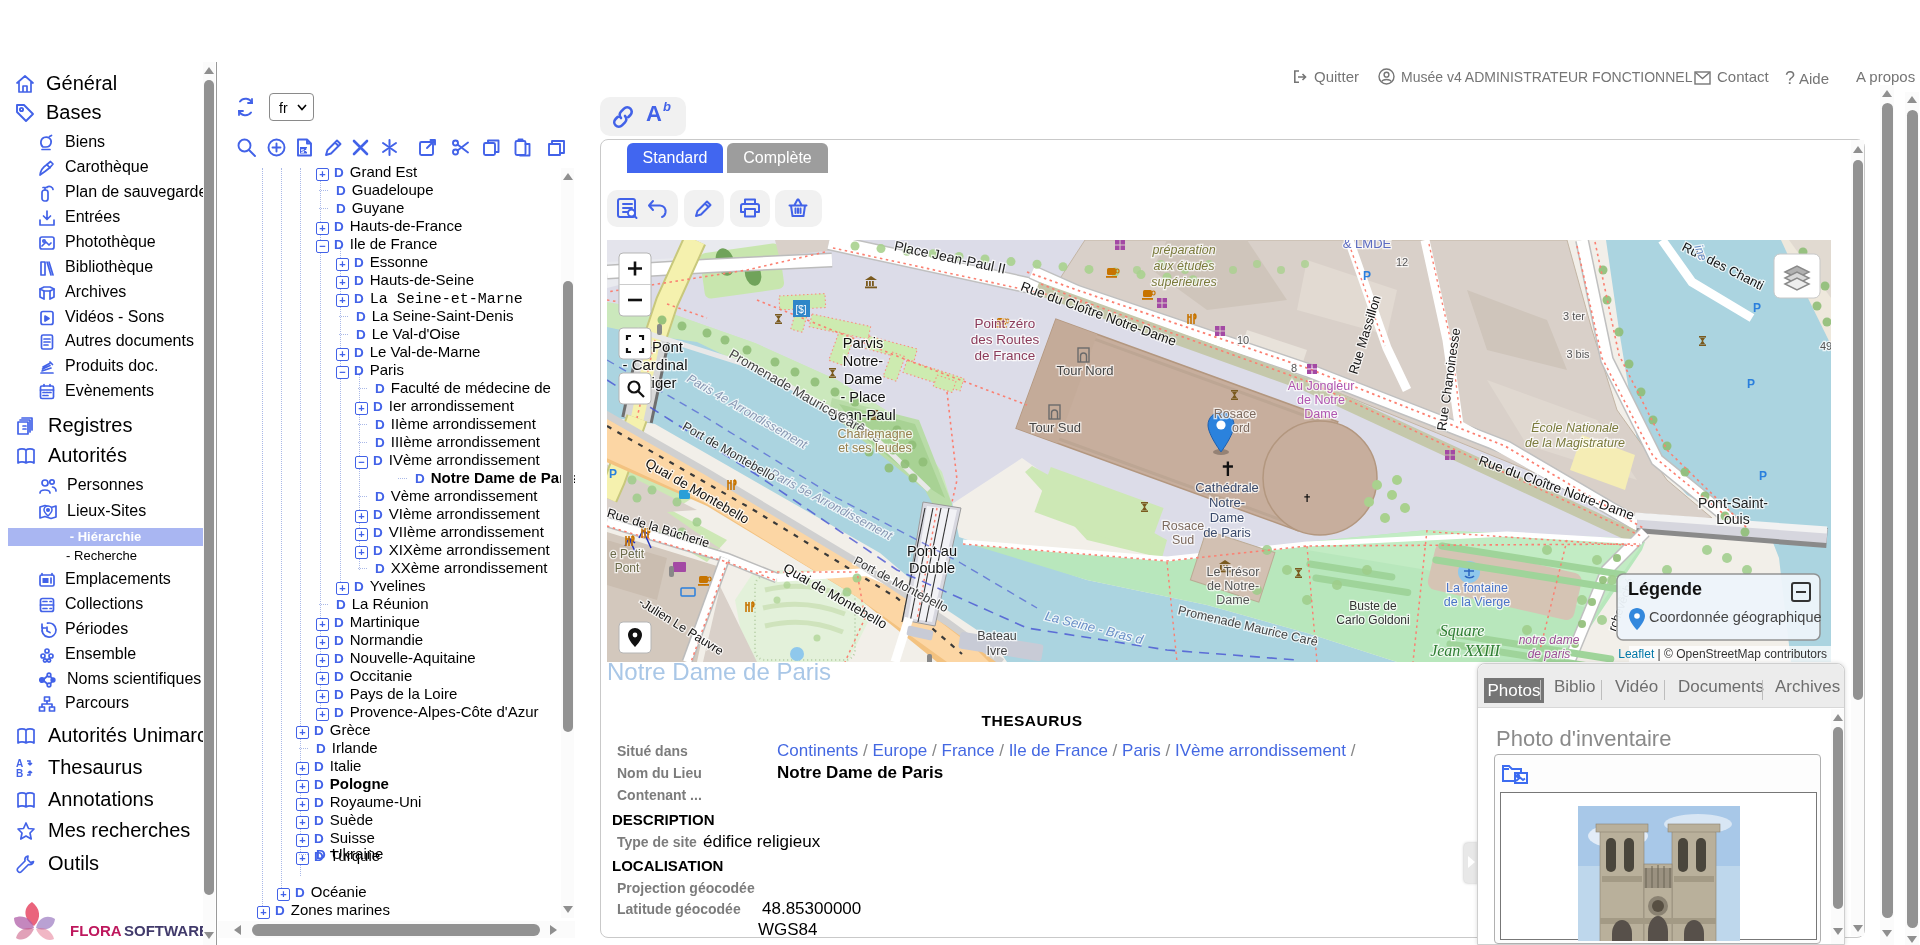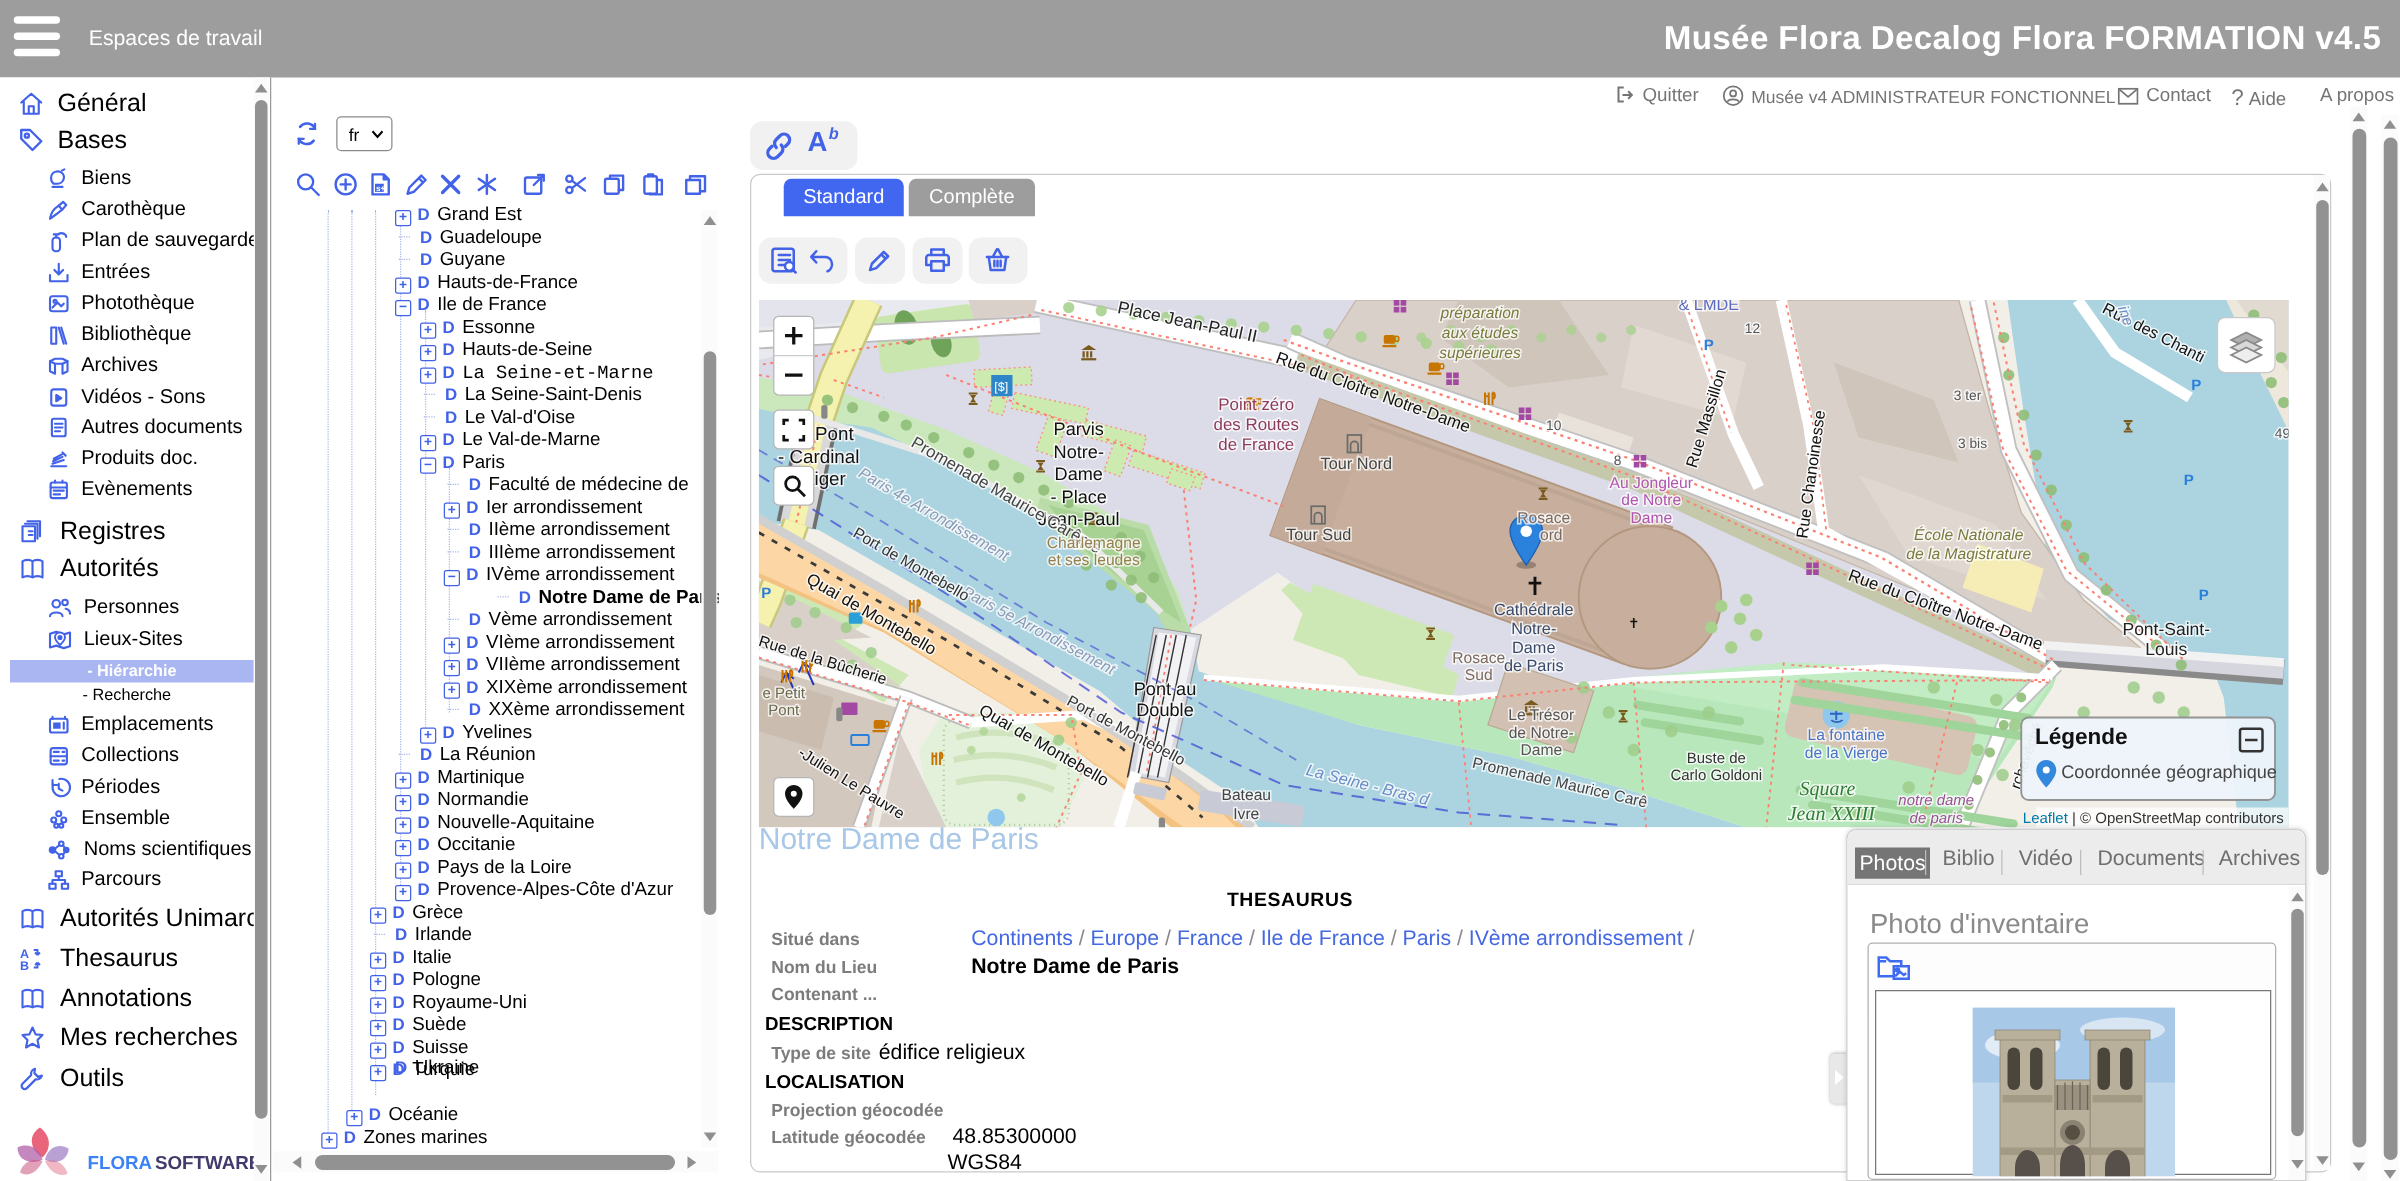--- a/index.html
+++ b/index.html
@@ -40,29 +40,20 @@
 .val { position:absolute; color:#000; font-size:17px; white-space:nowrap; }
 .sect { position:absolute; color:#000; font-weight:bold; font-size:15px; white-space:nowrap; }
 .blink { color:#4468e2; }
 #photopanel { position:absolute; left:1477px; top:663px; width:368px; height:282px; background:#fff; border:1px solid #cfcfcf; border-radius:8px 8px 0 0; box-shadow:0 0 4px rgba(0,0,0,0.15); }
 #photohead { position:absolute; left:0; top:0; width:366px; height:44px; background:#ececec; border-radius:8px 8px 0 0; border-bottom:1px solid #d8d8d8; }
 .ptab { position:absolute; top:13px; font-size:17px; color:#6e6e6e; }
 #ptabsel { position:absolute; left:6px; top:14px; width:60px; height:25px; background:#757575; color:#fff; font-size:17px; text-align:center; line-height:25px; }
 .psep { position:absolute; top:16px; width:1px; height:20px; background:#bdbdbd; }
 </style></head><body>
 <div id="page">
-<div id="topbar">
-<div class="burger">
-        <div></div>
-        <div></div>
-        <div></div>
-      </div>
-<span id="espaces">Espaces de travail</span>
-<span id="apptitle">Musée Flora Decalog Flora FORMATION v4.5</span>
-</div>
 <div class="hlink" style="left:1292px;"><svg width="16" height="16" viewBox="0 0 16 16" fill="none" stroke="#757575" stroke-width="1.6">
         <path d="M7 2 H2.8 V13.2 H7 M6 8 H13 M10.5 5 L13.5 8 L10.5 11"></path>
       </svg>Quitter</div>
 <div class="hlink" style="left:1378px; font-size:14px;"><svg width="17" height="17" viewBox="0 0 17 17" fill="none" stroke="#757575" stroke-width="1.4">
         <circle cx="8.5" cy="8.5" r="7.5"></circle>
         <circle cx="8.5" cy="6.7" r="2.4"></circle>
         <path d="M4 13.5 C4.7 10.8 12.3 10.8 13 13.5"></path>
       </svg>Musée v4 ADMINISTRATEUR FONCTIONNEL</div>
 <div class="hlink" style="left:1694px;"><svg width="17" height="14" viewBox="0 0 17 14" fill="none" stroke="#757575" stroke-width="1.4">
         <rect x="1" y="1" width="15" height="12"></rect>
@@ -193,21 +184,21 @@
           <path d="M14 3 C12 3.5 10.5 5.5 11 8 L4 15 C3 16 3 17.5 4 18.5 C5 19.5 6.5 19.5 7.5 18.5 L14.5 11.5 C17 12 19 10.5 19.5 8.5 L16.5 9.5 L13.5 6.5 Z"></path>
         </svg>Outils</div>
 <div style="position:absolute; left:10px; top:836px; width:190px; height:50px;">
 <svg width="48" height="50" viewBox="0 0 48 50">
 <path d="M24 28 C14 22 12 10 22 4 C30 10 32 20 24 28 Z" fill="#e8536e" opacity="0.9"></path>
 <path d="M24 30 C14 34 4 30 4 20 C12 16 22 20 24 30 Z" fill="#b05fa8" opacity="0.75"></path>
 <path d="M26 30 C36 34 44 30 45 21 C37 16 28 20 26 30 Z" fill="#8a63b5" opacity="0.6"></path>
 <path d="M24 31 C20 40 12 44 6 40 C8 32 16 28 24 31 Z" fill="#c9537e" opacity="0.55"></path>
 <path d="M26 31 C30 40 38 44 44 41 C42 33 34 28 26 31 Z" fill="#e0607e" opacity="0.45"></path>
 </svg>
-<span style="position:absolute; left:60px; top:24px; font-size:15px; font-weight:bold; color:#3b82f6;">FLORA</span>
+<span style="position:absolute; left:60px; top:24px; font-size:15px; font-weight:bold; color:#be185d;">FLORA</span>
 <span style="position:absolute; left:114px; top:24px; font-size:15px; font-weight:bold; color:#413a6b;">SOFTWARE</span>
 </div>
 <div class="sb-track" style="left:203px; top:0px; width:12px; height:883px;"></div>
 <div class="arr up" style="left:204px; top:5px;"></div>
 <div class="arr down" style="left:204px; top:870px;"></div>
 <div class="sb-thumb" style="left:204px; top:18px; width:10px; height:815px;"></div>
 </div>
 <div id="divider"></div>
 <div id="treepanel">
 <div style="position:absolute; left:44px; top:106px; width:1px; height:744px; border-left:1px dotted #a9b8e8;"></div>
@@ -243,21 +234,21 @@
 <div class="trow" style="left:0px; top:533px;"><span style="display:inline-block; width:98px;"></span><span style="display:inline-block; width:9px; border-top:1px dotted #a9b8e8; vertical-align:4px; margin-left:3px; margin-right:3px;"></span><span class="dico" style="margin-left:5px;">D</span><span style="margin-left:6px; font-weight:normal;">La Réunion</span></div>
 <div class="trow" style="left:0px; top:551px;"><span style="display:inline-block; width:98px;"></span><span class="exp">+</span><span class="dico" style="margin-left:5px;">D</span><span style="margin-left:6px; font-weight:normal;">Martinique</span></div>
 <div class="trow" style="left:0px; top:569px;"><span style="display:inline-block; width:98px;"></span><span class="exp">+</span><span class="dico" style="margin-left:5px;">D</span><span style="margin-left:6px; font-weight:normal;">Normandie</span></div>
 <div class="trow" style="left:0px; top:587px;"><span style="display:inline-block; width:98px;"></span><span class="exp">+</span><span class="dico" style="margin-left:5px;">D</span><span style="margin-left:6px; font-weight:normal;">Nouvelle-Aquitaine</span></div>
 <div class="trow" style="left:0px; top:605px;"><span style="display:inline-block; width:98px;"></span><span class="exp">+</span><span class="dico" style="margin-left:5px;">D</span><span style="margin-left:6px; font-weight:normal;">Occitanie</span></div>
 <div class="trow" style="left:0px; top:623px;"><span style="display:inline-block; width:98px;"></span><span class="exp">+</span><span class="dico" style="margin-left:5px;">D</span><span style="margin-left:6px; font-weight:normal;">Pays de la Loire</span></div>
 <div class="trow" style="left:0px; top:641px;"><span style="display:inline-block; width:98px;"></span><span class="exp">+</span><span class="dico" style="margin-left:5px;">D</span><span style="margin-left:6px; font-weight:normal;">Provence-Alpes-Côte d'Azur</span></div>
 <div class="trow" style="left:0px; top:659px;"><span style="display:inline-block; width:78px;"></span><span class="exp">+</span><span class="dico" style="margin-left:5px;">D</span><span style="margin-left:6px; font-weight:normal;">Grèce</span></div>
 <div class="trow" style="left:0px; top:677px;"><span style="display:inline-block; width:78px;"></span><span style="display:inline-block; width:9px; border-top:1px dotted #a9b8e8; vertical-align:4px; margin-left:3px; margin-right:3px;"></span><span class="dico" style="margin-left:5px;">D</span><span style="margin-left:6px; font-weight:normal;">Irlande</span></div>
 <div class="trow" style="left:0px; top:695px;"><span style="display:inline-block; width:78px;"></span><span class="exp">+</span><span class="dico" style="margin-left:5px;">D</span><span style="margin-left:6px; font-weight:normal;margin-top:40px;">Italie</span></div>
-<div class="trow" style="left:0px; top:713px;"><span style="display:inline-block; width:78px;"></span><span class="exp">+</span><span class="dico" style="margin-left:5px;">D</span><span style="margin-left:6px; font-weight:normal;">Pologne</span></div>
+<div class="trow" style="left:0px; top:713px;"><span style="display:inline-block; width:78px;"></span><span class="exp">+</span><span class="dico" style="margin-left:5px;">D</span><span style="margin-left:6px; font-weight:bold;">Pologne</span></div>
 <div class="trow" style="left:0px; top:731px;"><span style="display:inline-block; width:78px;"></span><span class="exp">+</span><span class="dico" style="margin-left:5px;">D</span><span style="margin-left:6px; font-weight:normal;">Royaume-Uni</span></div>
 <div class="trow" style="left:0px; top:749px;"><span style="display:inline-block; width:78px;"></span><span class="exp">+</span><span class="dico" style="margin-left:5px;">D</span><span style="margin-left:6px; font-weight:normal;">Suède</span></div>
 <div class="trow" style="left:0px; top:767px;"><span style="display:inline-block; width:78px;"></span><span class="exp">+</span><span class="dico" style="margin-left:5px;">D</span><span style="margin-left:6px; font-weight:normal;">Suisse</span></div>
 <div class="trow" style="left:0px; top:785px;"><span style="display:inline-block; width:78px;"></span><span class="exp">+</span><span class="dico" style="margin-left:5px;">D</span><span style="margin-left:6px; font-weight:normal;">Turquie</span></div>
 <div class="trow" style="left:0px; top:783px;text-align:right;"><span style="display:inline-block; width:78px;"></span><span style="display:inline-block; width:9px; border-top:1px dotted #a9b8e8; vertical-align:4px; margin-left:3px; margin-right:3px;"></span><span class="dico" style="margin-left:5px;">D</span><span style="margin-left:6px; font-weight:normal;">Ukraine</span></div>
 <div class="trow" style="left:0px; top:821px;"><span style="display:inline-block; width:59px;"></span><span class="exp">+</span><span class="dico" style="margin-left:5px;">D</span><span style="margin-left:6px; font-weight:normal;">Océanie</span></div>
 <div class="trow" style="left:0px; top:839px;"><span style="display:inline-block; width:39px;"></span><span class="exp">+</span><span class="dico" style="margin-left:5px;">D</span><span style="margin-left:6px; font-weight:normal;">Zones marines</span></div>
 <div style="position:absolute; left:17px; top:35px;">
 <svg width="21" height="20" viewBox="0 0 21 20" fill="none" stroke="#4262e8" stroke-width="2" stroke-linecap="round">
 <path d="M17 6 A7 7 0 0 0 5 4.5 M4 14 A7 7 0 0 0 16 15.5"></path>

